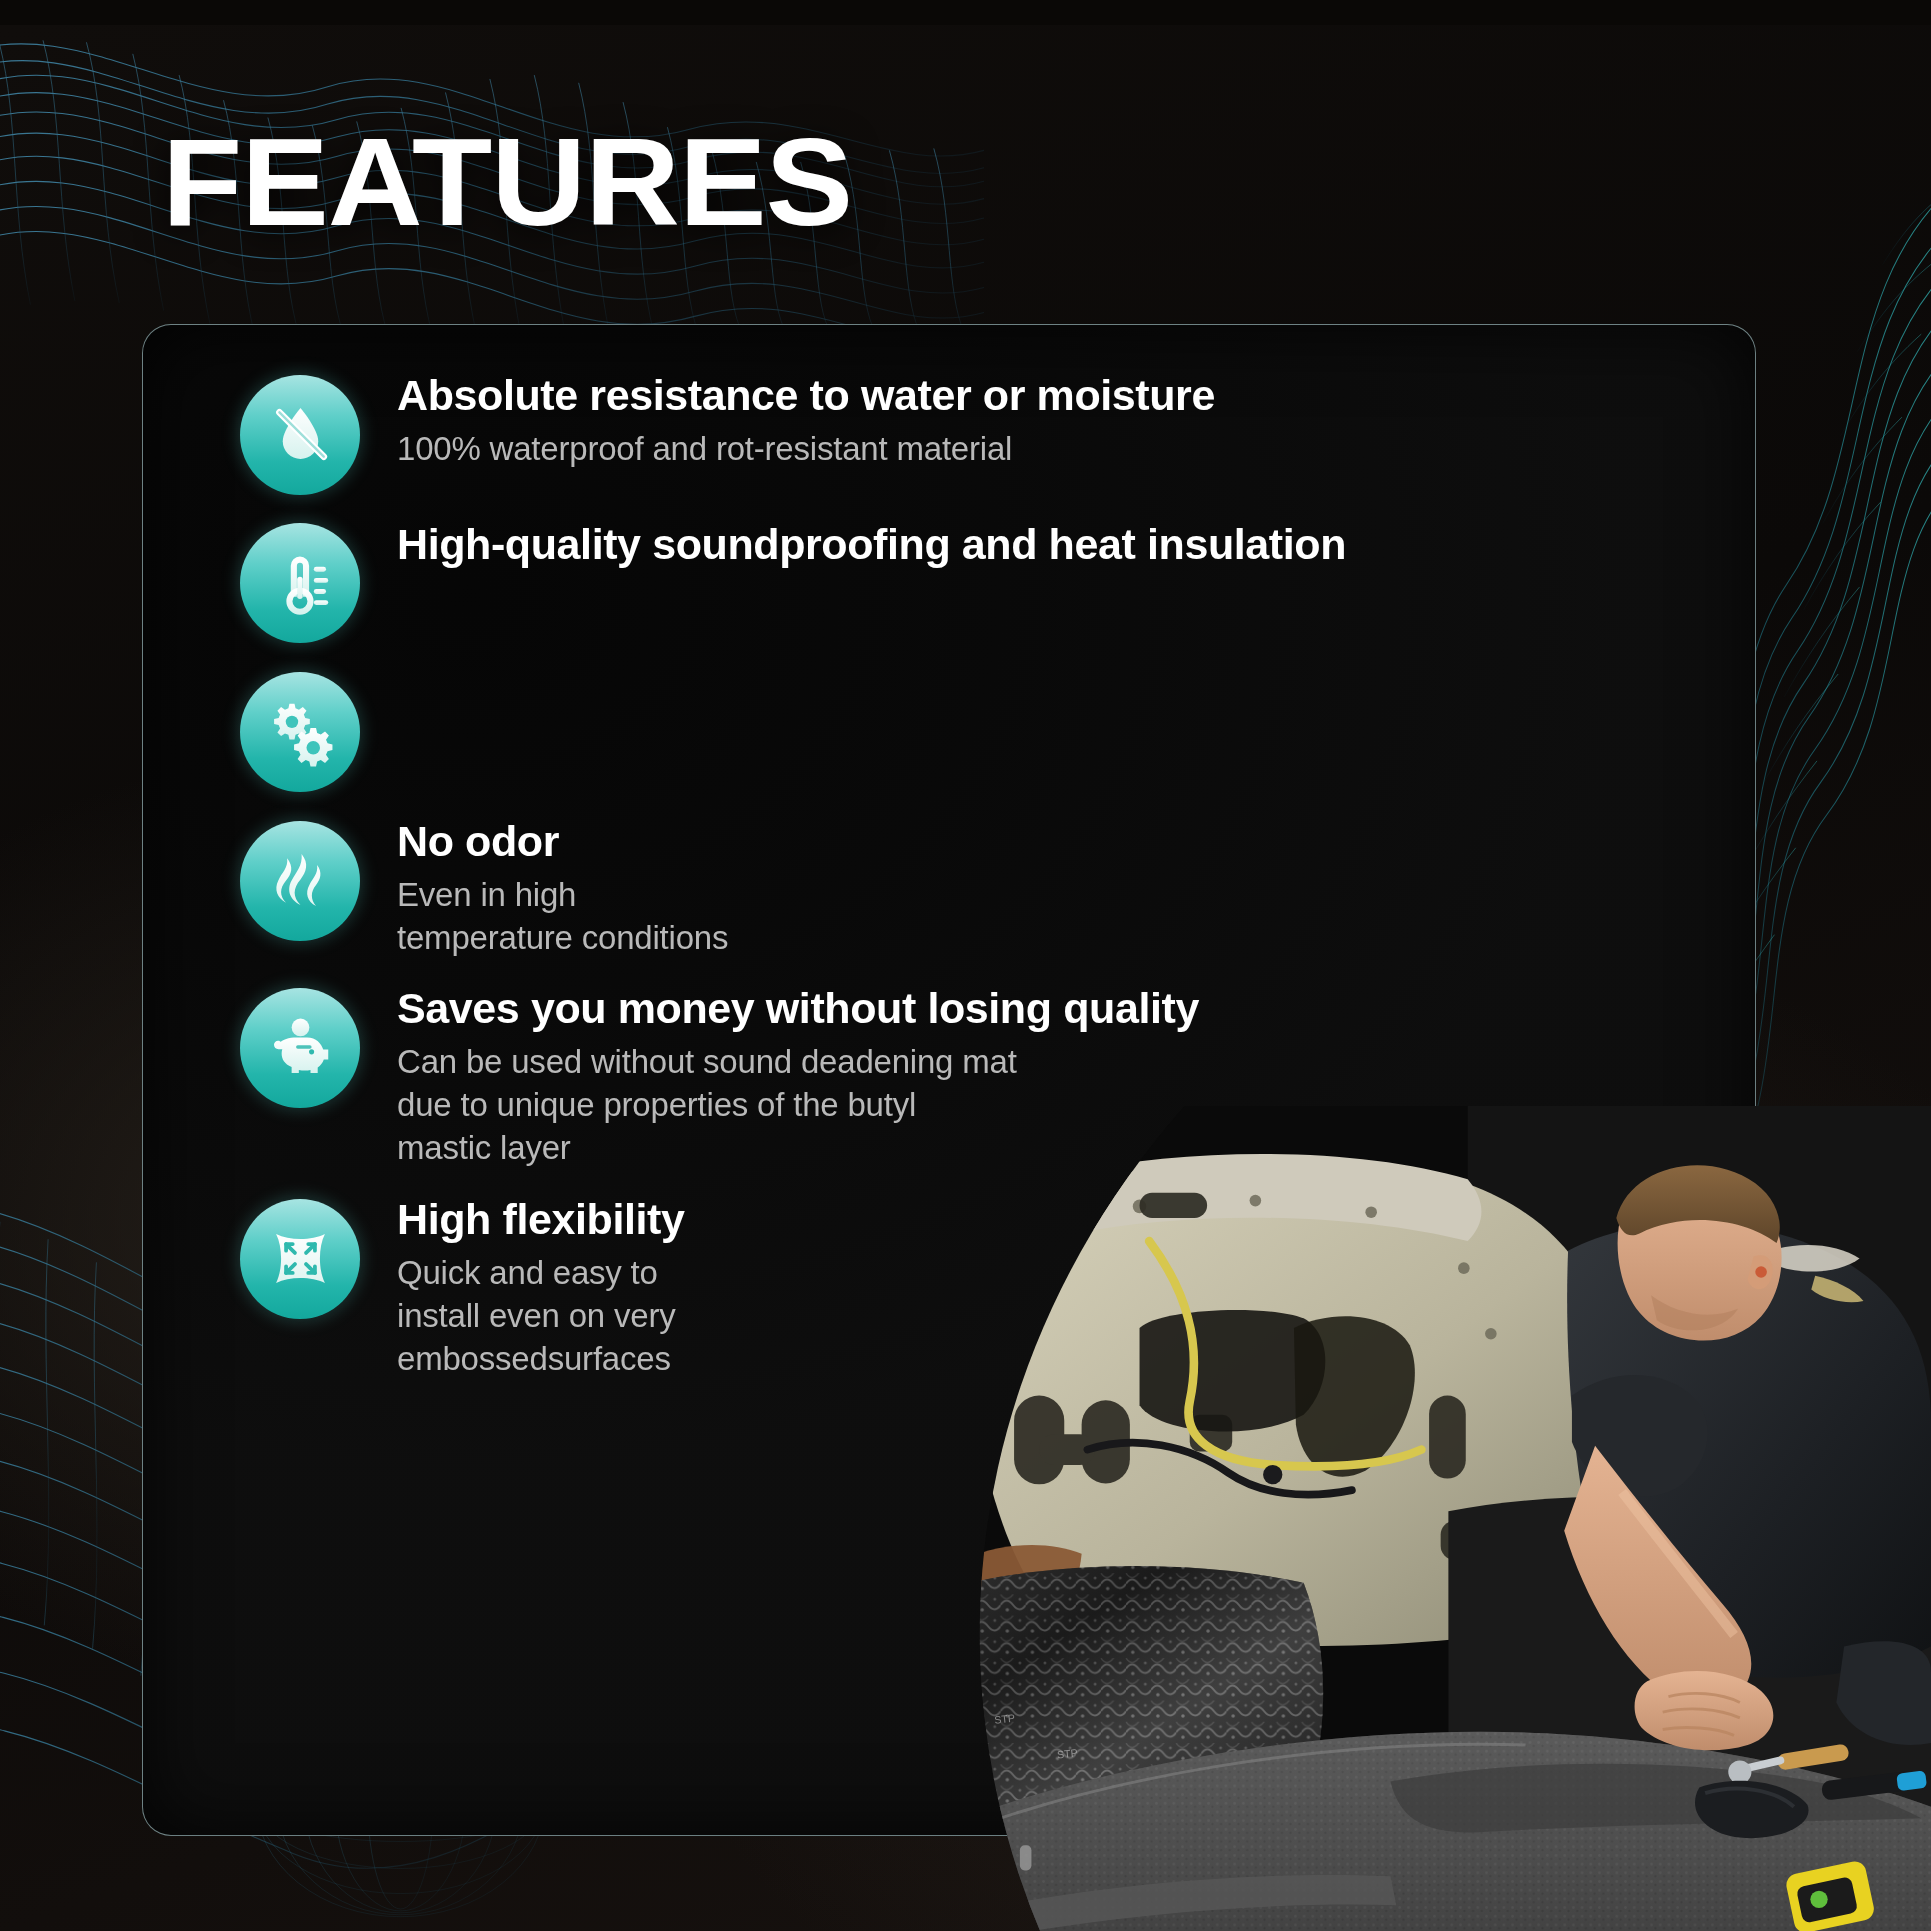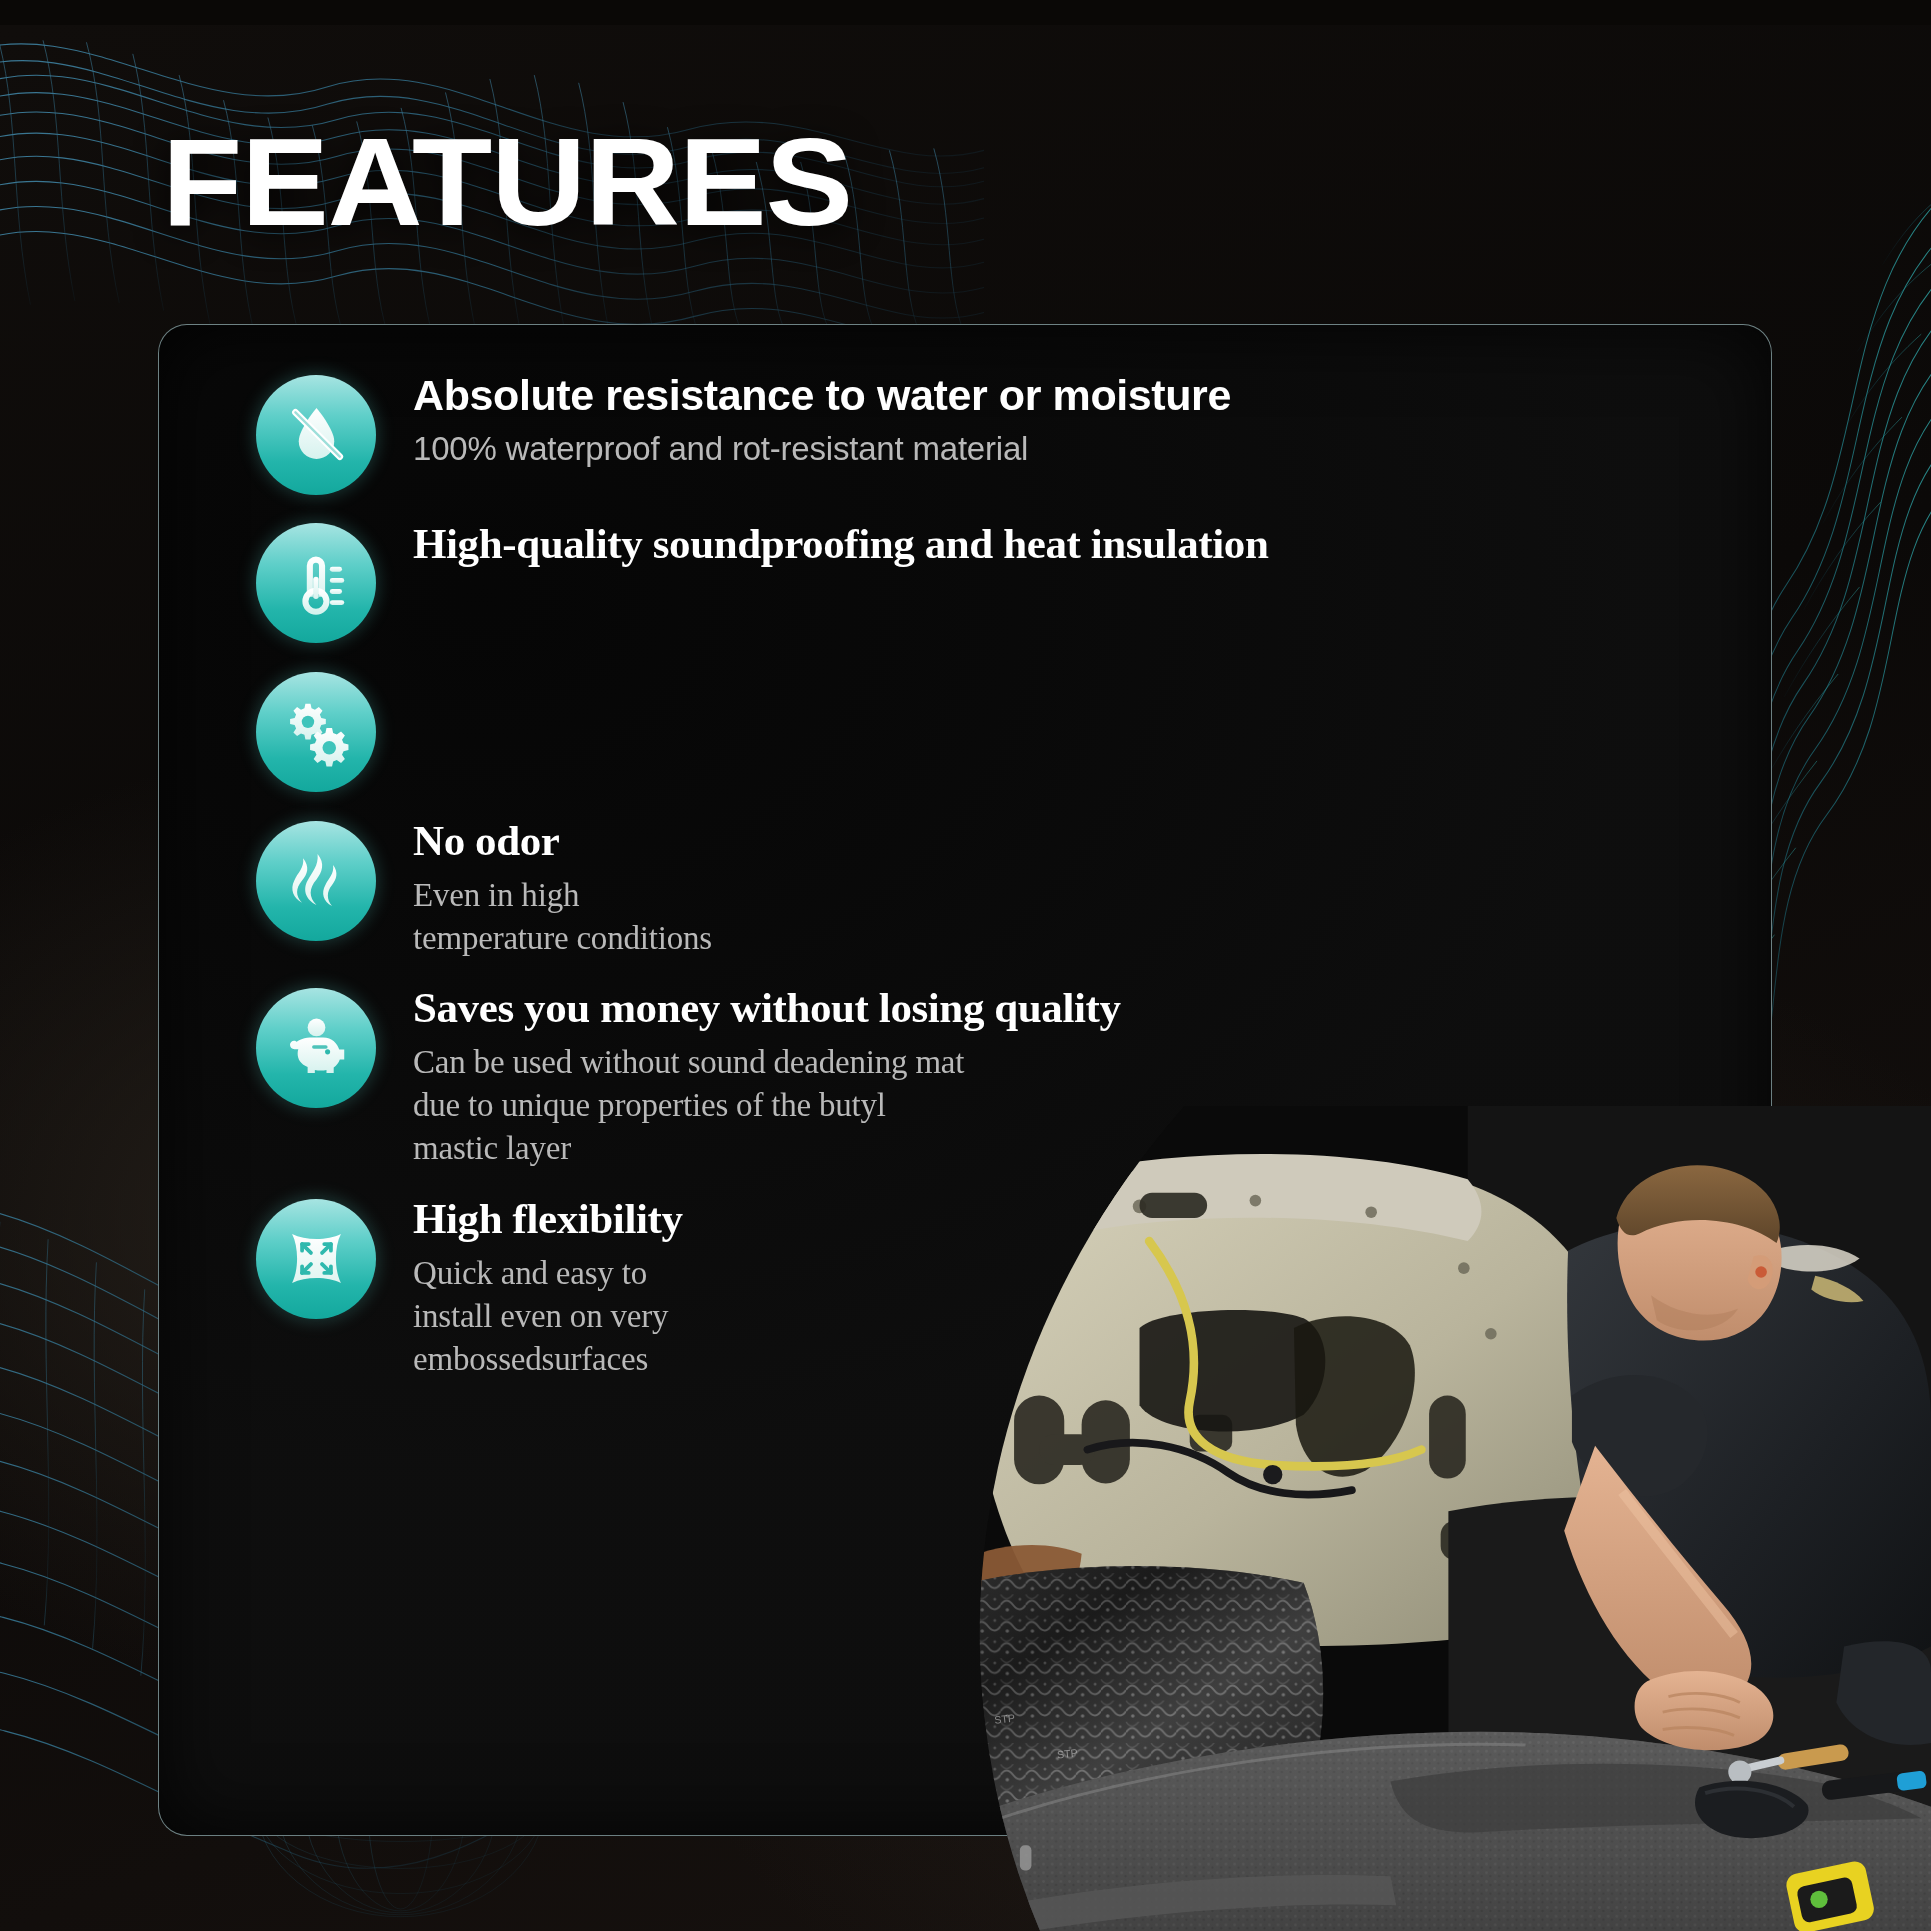--- a/index.html
+++ b/index.html
@@ -29,35 +29,35 @@
     font-size:124px; line-height:1;
     font-weight:900; letter-spacing:-1px;
     color:#ffffff;
     font-family:"Liberation Sans", sans-serif;
     transform:scaleX(1.06); transform-origin:left center;
     text-shadow:0 5.8px 33px rgba(0,0,0,0.85);
   }
 
   
   .card {
-    position:absolute; left:158px; top:299px;
+    position:absolute; left:142px; top:299px;
     width:1614px; height:1512px;
     border-radius:29px;
     border:1.9px solid rgba(190,225,230,0.55);
     background:
       radial-gradient(ellipse 1159px 869px at 20% 18%, rgba(6,6,6,0.98) 0%, rgba(9,9,9,0.99) 45%, rgba(14,14,14,0.99) 100%),
       linear-gradient(150deg,#070707 0%, #0c0c0c 55%, #1a1a1a 100%);
     box-shadow:0 0 77px rgba(0,0,0,0.8) inset;
     overflow:hidden;
   }
 
   .list { position:absolute; left:97px; top:42px; width:1506px; }
 
   .feature { position:relative; display:flex; align-items:flex-start; }
-  .feature + .feature { margin-top:21px;font-family:Liberation Serif, serif; }
+  .feature + .feature { margin-top:21px; }
 
   .iconwrap {
     position:relative; flex:0 0 auto;
     width:120px; height:120px; margin-right:37px; margin-top:7.7px;
   }
   .glow {
     position:absolute; left:50%; top:50%;
     width:145px; height:145px; transform:translate(-50%,-50%);
     border-radius:50%;
     background:radial-gradient(circle, rgba(190,255,250,0.55) 0%, rgba(90,225,215,0.30) 42%, rgba(40,190,180,0.0) 70%);

